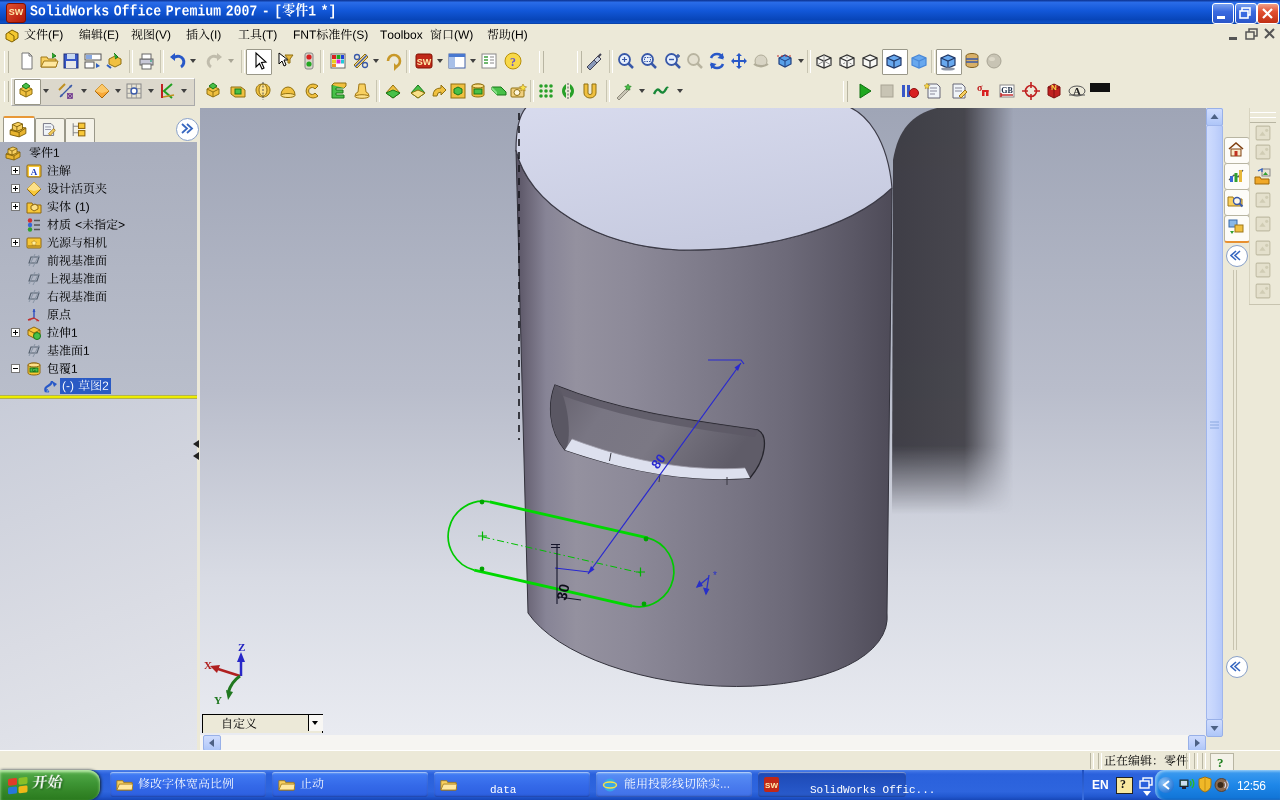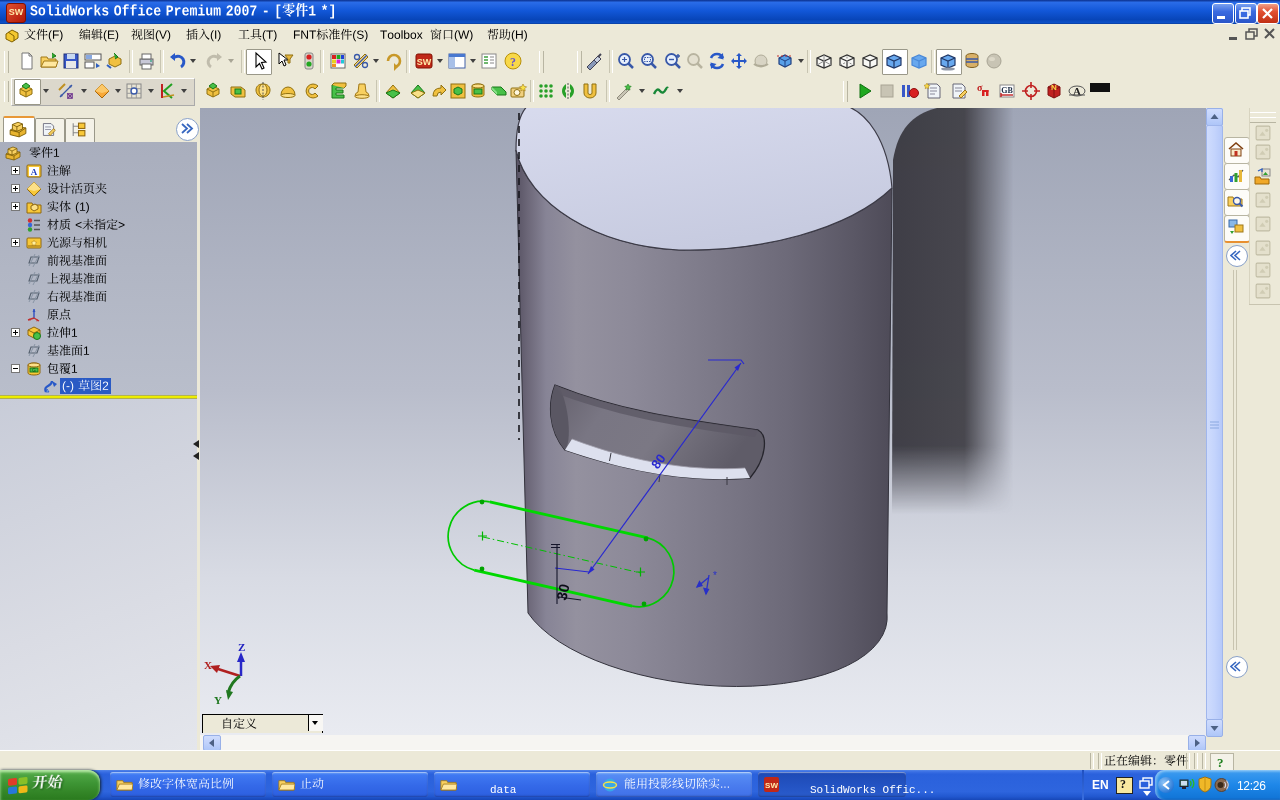--- a/index.html
+++ b/index.html
@@ -1257,14 +1257,14 @@
       </svg>
       <svg class="a" style="left:1198px;top:6px" width="14" height="17">
         <path d="M7 1 L13 3 V9 Q13 14 7 16 Q1 14 1 9 V3 Z" fill="#f0b828" stroke="#a07010"></path>
         <path d="M7 1 L7 16" stroke="#c89010"></path>
       </svg>
       <svg class="a" style="left:1214px;top:7px" width="16" height="15">
         <circle cx="7.5" cy="8" r="6.5" fill="#8a6a50" stroke="#5a4030"></circle>
         <circle cx="6.5" cy="8" r="3" fill="#3a2a1a"></circle>
         <path d="M10.5 5 a5 5 0 0 1 0 6 M12.5 3.5 a7.5 7.5 0 0 1 0 9" fill="none" stroke="#d8d8e8" stroke-width="1.1"></path>
       </svg>
-      <span class="a" style="left:1237px;top:9px;color:#fff;font-size:12px;letter-spacing:-0.3px;font-family:'Liberation Sans'">12:26</span>
+      <span class="a" style="left:1237px;top:9px;color:#fff;font-size:12px;letter-spacing:-0.3px;font-family:'Liberation Sans'">12:56</span>
     </div>
   </div>
 </body></html>

